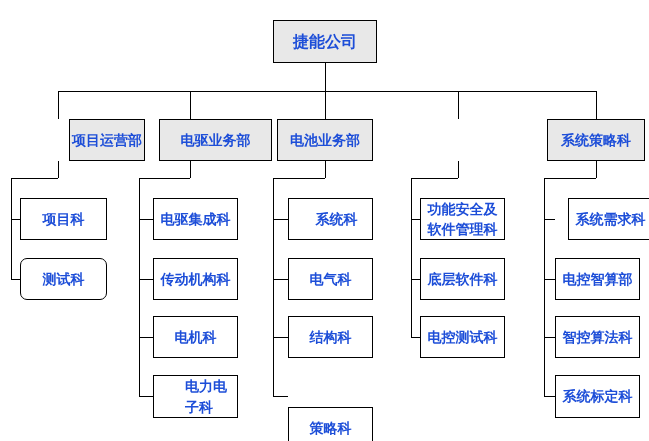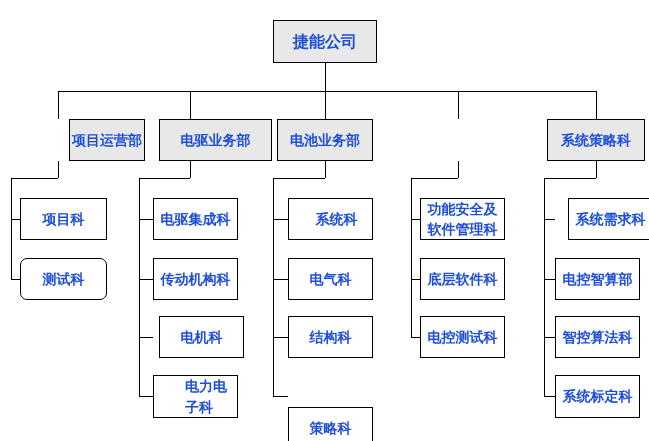--- a/index.html
+++ b/index.html
@@ -71,21 +71,21 @@
   <div class="vline" style="left:190px; top:161px; height:17px;"></div>
   <div class="hline" style="left:139px; top:178px; width:51px;"></div>
   <div class="vline" style="left:139px; top:178px; height:218px;"></div>
   <div class="hline" style="left:139px; top:219px; width:14px;"></div>
   <div class="hline" style="left:139px; top:279px; width:14px;"></div>
   <div class="hline" style="left:139px; top:337px; width:14px;"></div>
   <div class="hline" style="left:139px; top:396px; width:14px;"></div>
 
   <div class="box white" style="left:153px; top:198px; width:85px; height:42px;">电驱集成科</div>
   <div class="box white" style="left:153px; top:258px; width:85px; height:42px;">传动机构科</div>
-  <div class="box white" style="left:159px; top:316px; width:85px; height:42px;">电机科</div>
+  <div class="box white" style="left:153px; top:316px; width:85px; height:42px;">电机科</div>
   <div class="box white" style="left:153px; top:375px; width:85px; height:43px;padding-left:31px;">电力电子科</div>
 
   <div class="vline" style="left:325px; top:161px; height:17px;"></div>
   <div class="hline" style="left:273px; top:178px; width:52px;"></div>
   <div class="vline" style="left:273px; top:178px; height:218px;"></div>
   <div class="hline" style="left:273px; top:219px; width:15px;"></div>
   <div class="hline" style="left:273px; top:279px; width:15px;"></div>
   <div class="hline" style="left:273px; top:337px; width:15px;"></div>
   <div class="hline" style="left:273px; top:396px; width:15px;"></div>
 

